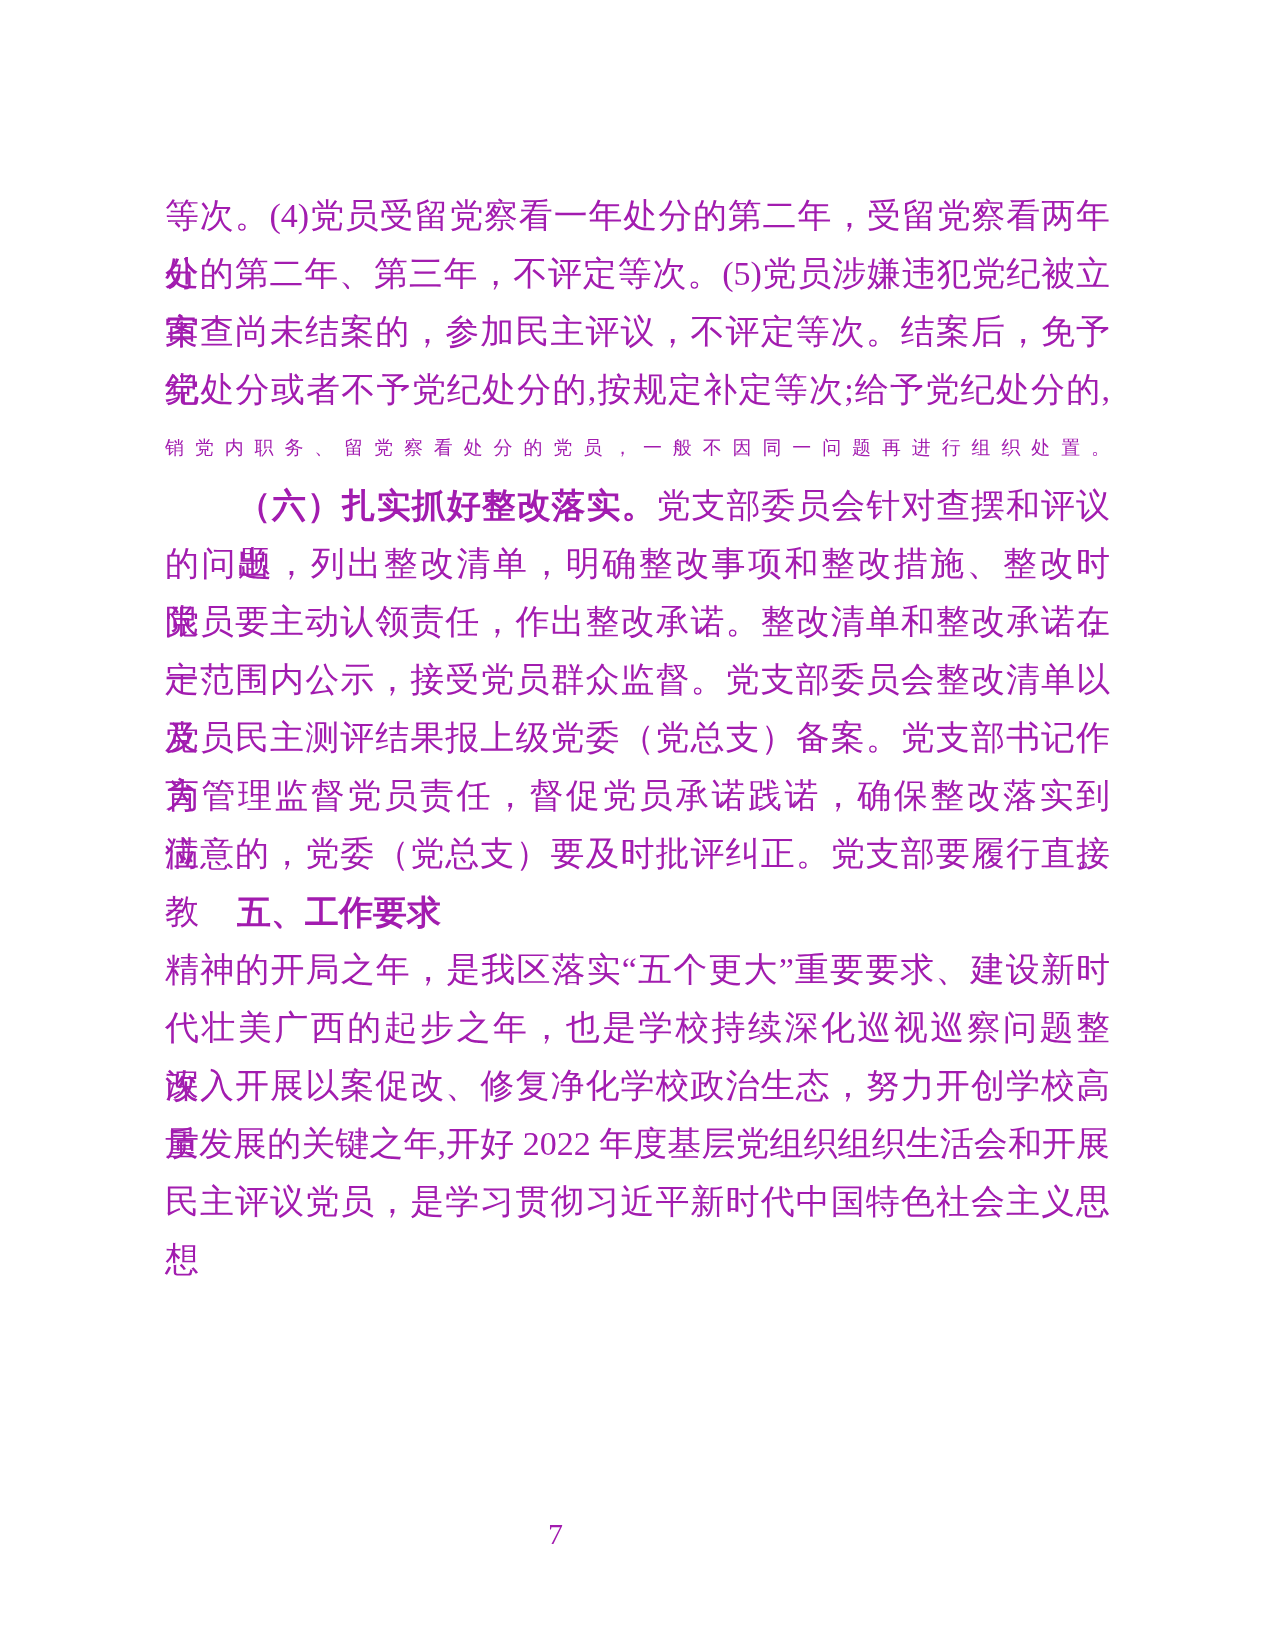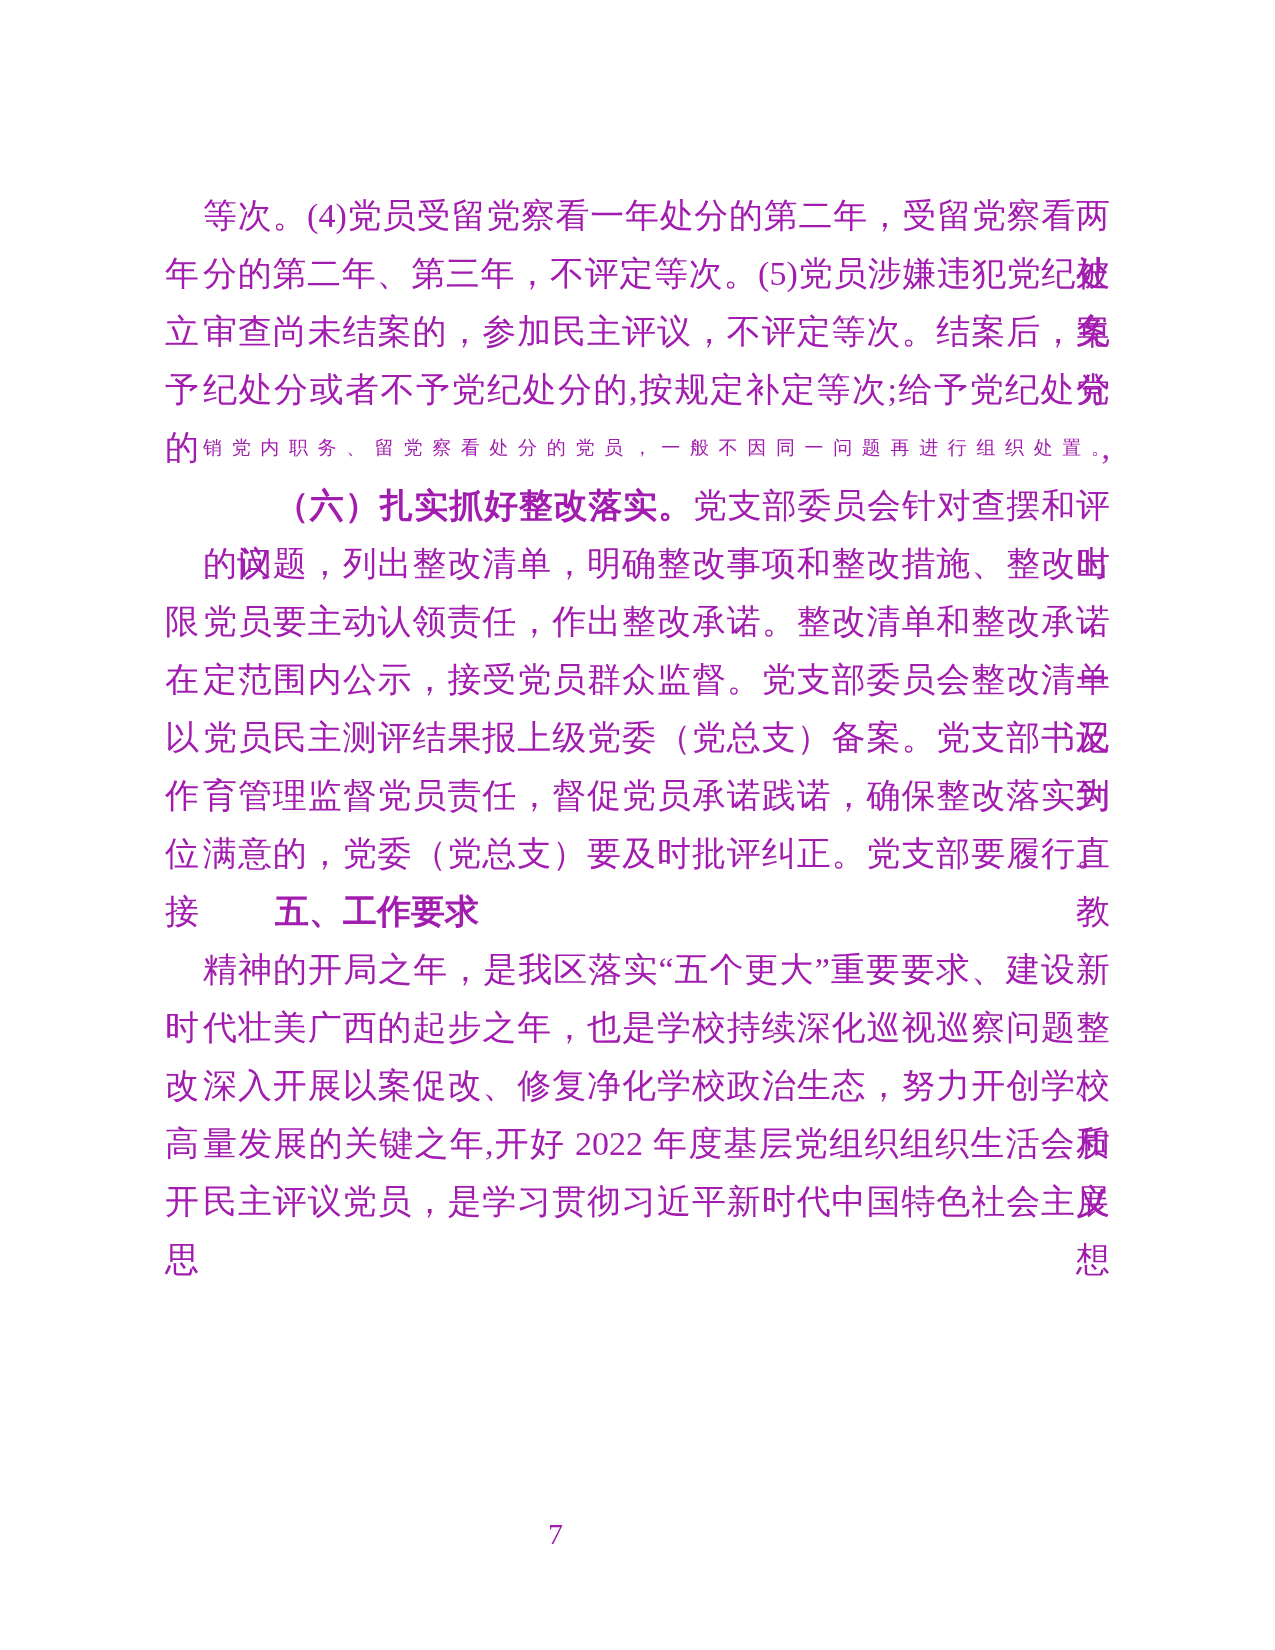--- a/index.html
+++ b/index.html
@@ -19,30 +19,30 @@
     width: 945px;
   }
   .line {
     font-size: 34px;
     line-height: 58px;
     height: 58px;
     text-align: justify;
     text-align-last: justify;
     overflow: visible;
   }
-  .line .runin { font-weight: bold; margin-left: 38px; }
+  .line .runin { font-weight: bold; }
   .indent { padding-left: 72px; }
   
   .tight { font-size: 19px; }
   
   .cond { letter-spacing: -2px; }
   .heading {
     text-align: right;
     text-align-last: left;
-    font-family: Liberation Serif, serif;
+    font-family: Liberation Sans, sans-serif;
     font-weight: bold;
   }
   .pagenum {
     position: absolute;
     left: 0;
     top: 1514px;
     width: 100%;
     text-align: center;
     text-align-last: center;
     font-size: 30px;

